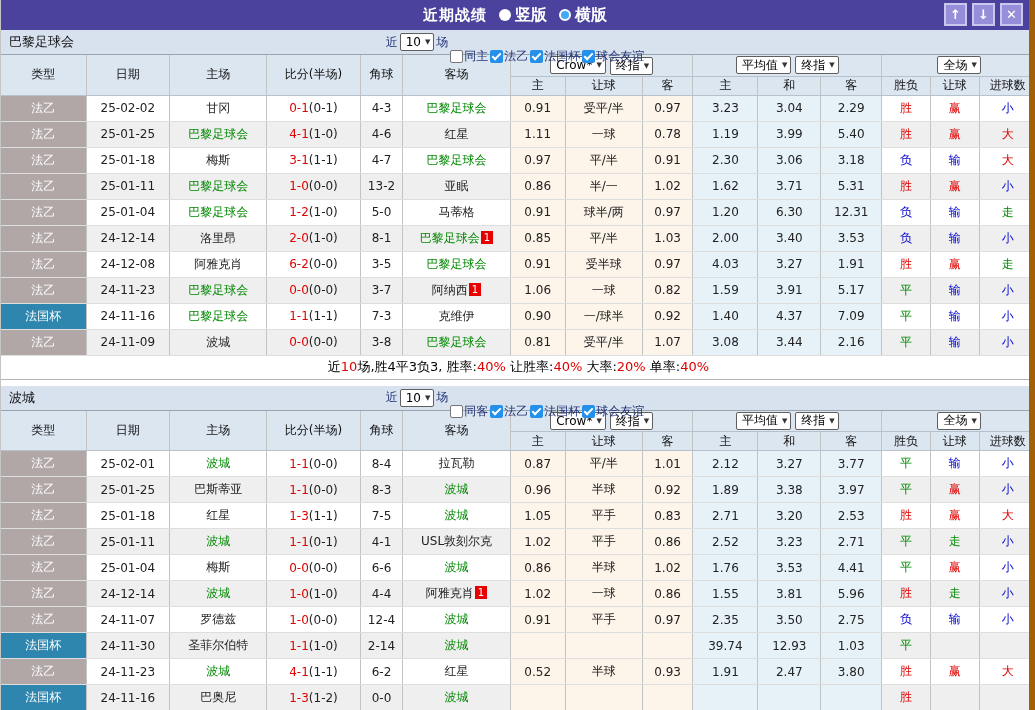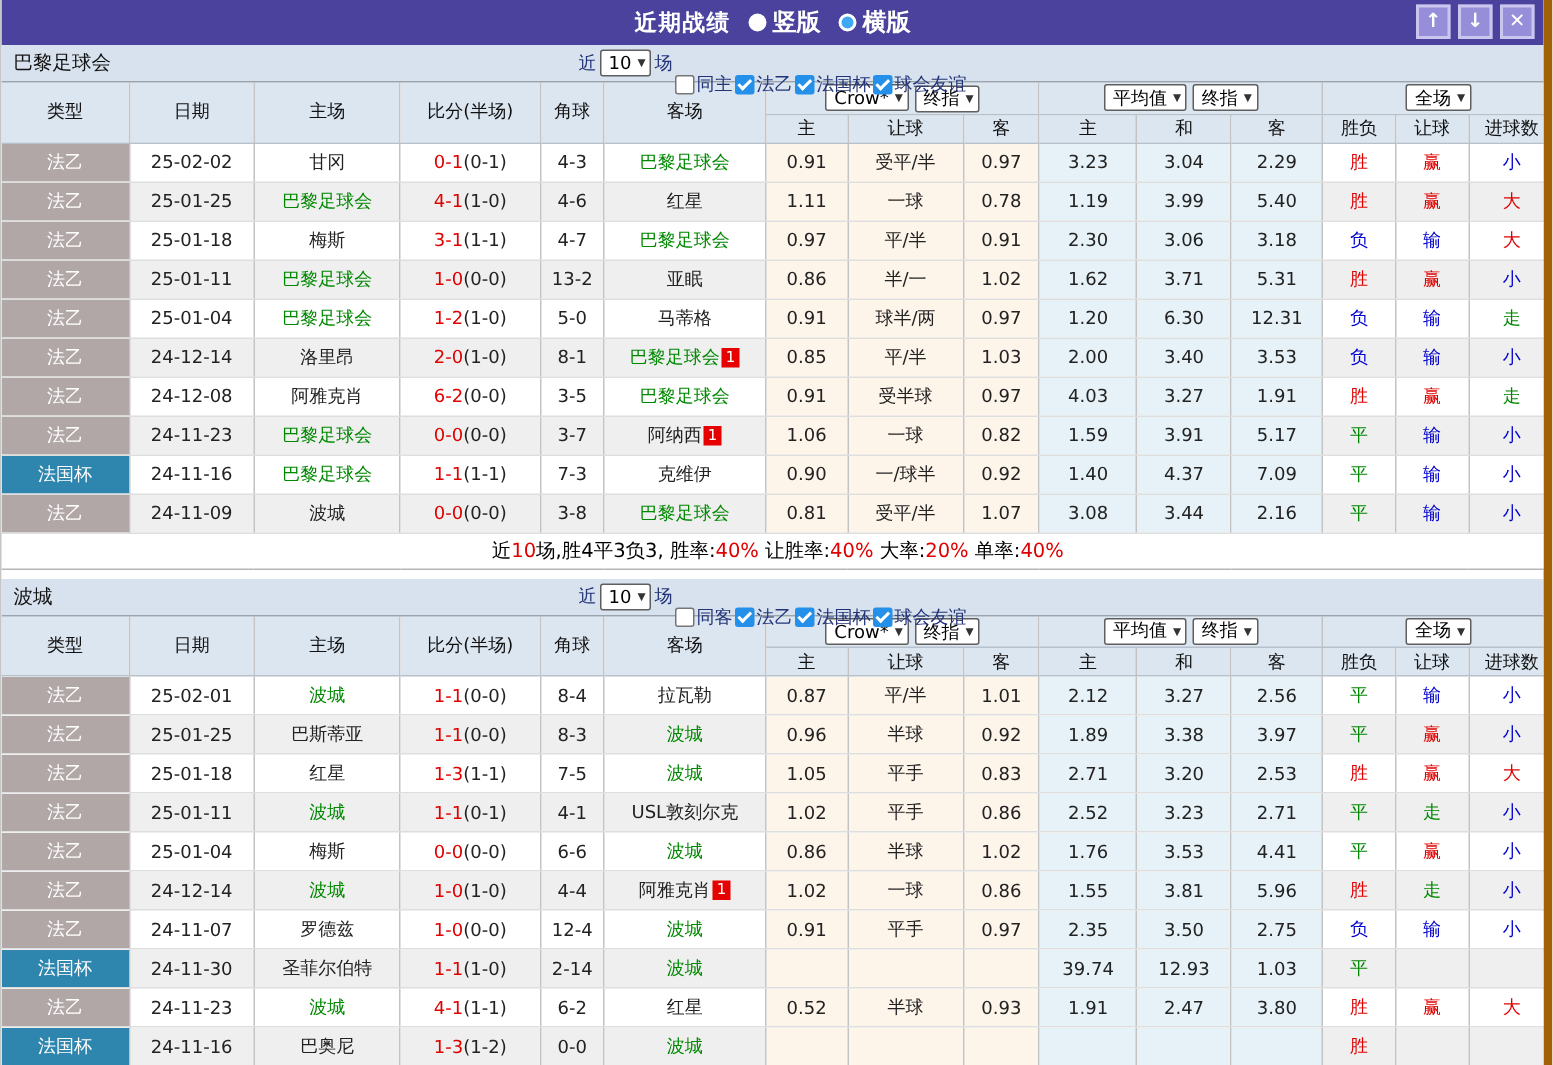--- a/index.html
+++ b/index.html
@@ -448,21 +448,21 @@
               <td>25-02-01</td>
               <td><span class="tlink team-green">波城</span></td>
               <td><span class="ft">1-1</span><span class="ht">(0-0)</span></td>
               <td>8-4</td>
               <td><span class="tlink">拉瓦勒</span></td>
               <td class="odds">0.87</td>
               <td class="odds">平/半</td>
               <td class="odds">1.01</td>
               <td class="avg">2.12</td>
               <td class="avg">3.27</td>
-              <td class="avg">2.56</td>
+              <td class="avg">3.77</td>
               <td class="res-g">平</td>
               <td class="res-b">输</td>
               <td class="res-b">小</td>
             </tr>
             <tr class="even">
               <td class="type-league">法乙</td>
               <td>25-01-25</td>
               <td><span class="tlink">巴斯蒂亚</span></td>
               <td><span class="ft">1-1</span><span class="ht">(0-0)</span></td>
               <td>8-3</td>

